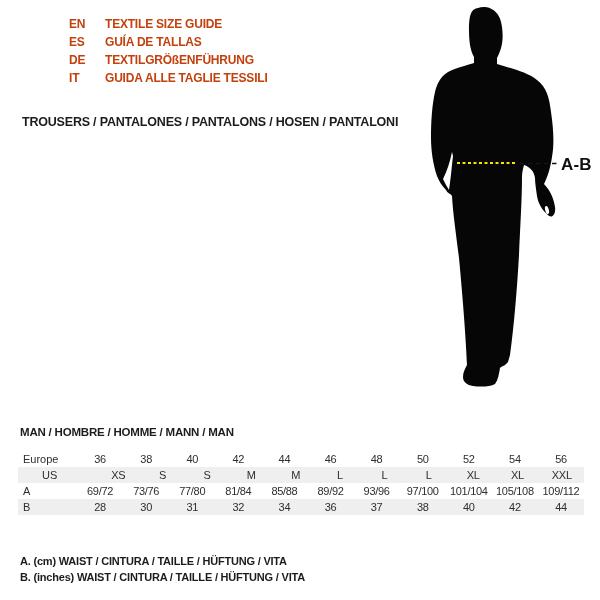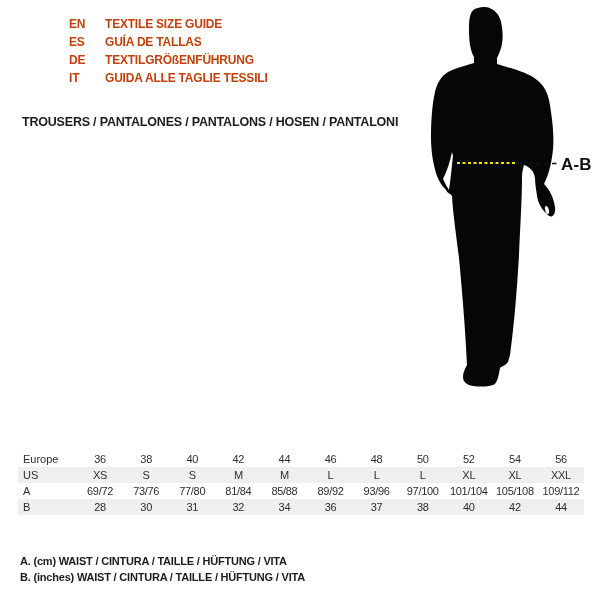--- a/index.html
+++ b/index.html
@@ -87,38 +87,39 @@
            C60,50 59,40 59,30
            C59,13 62,9 68,8 Z" fill="#060606"></path>
       <path fill="#ffffff" d="M42,152 C40,162 37,171 33,179 C35,183 37,187 39,190 C41,177 42,164 43,156 Z"></path>
       <ellipse cx="137" cy="210" rx="1.8" ry="4.2" fill="#ffffff" transform="rotate(-14 137 210)"></ellipse>
       <line x1="47" y1="163" x2="107" y2="163" stroke-width="2" stroke-dasharray="3 2.5" stroke="#f0e800"></line>
       <line x1="110" y1="163.5" x2="148" y2="163.5" stroke-width="1.6" stroke-dasharray="4.5 3.5" stroke="#141414"></line>
     </svg>
     <span class="ab-label">A-B</span>
   </div>
 
+  <div class="man-heading">MAN / HOMBRE / HOMME / MANN / MAN</div>
 
   <div class="size-table">
     <div>
         <div class="t-row">
           <span class="t-label">Europe</span>
           <span class="t-cell">36</span>
           <span class="t-cell">38</span>
           <span class="t-cell">40</span>
           <span class="t-cell">42</span>
           <span class="t-cell">44</span>
           <span class="t-cell">46</span>
           <span class="t-cell">48</span>
           <span class="t-cell">50</span>
           <span class="t-cell">52</span>
           <span class="t-cell">54</span>
           <span class="t-cell">56</span>
         </div>
-        <div class="t-row" style="background: rgb(239, 239, 239);">
+        <div class="t-row" style="background: rgb(239, 239, 239); padding-left: 19px;">
           <span class="t-label">US</span>
           <span class="t-cell">XS</span>
           <span class="t-cell">S</span>
           <span class="t-cell">S</span>
           <span class="t-cell">M</span>
           <span class="t-cell">M</span>
           <span class="t-cell">L</span>
           <span class="t-cell">L</span>
           <span class="t-cell">L</span>
           <span class="t-cell">XL</span>

